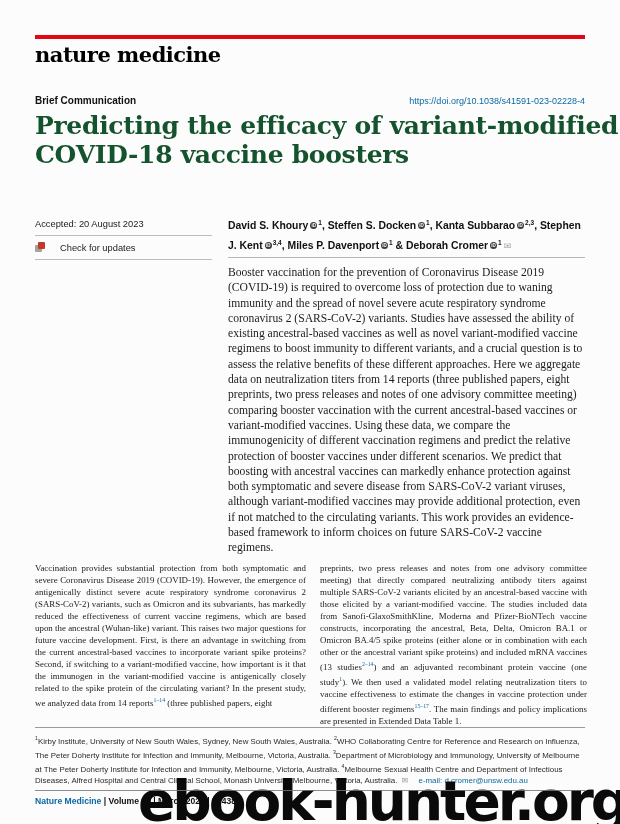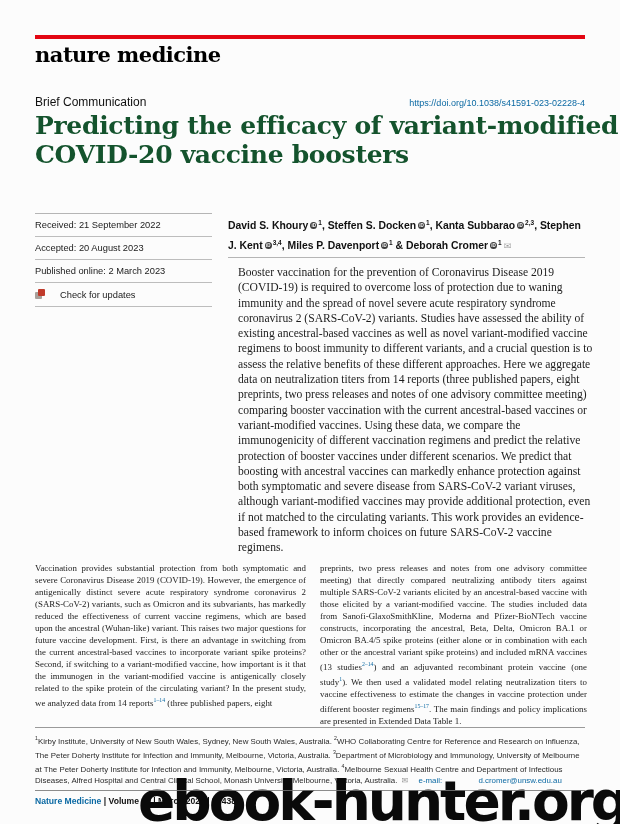--- a/index.html
+++ b/index.html
@@ -8,21 +8,21 @@
     background:#fcfcfc;overflow:hidden;
     font-family:"Liberation Sans",sans-serif;color:#161616;padding-left:43px;
   }
   .abs{position:absolute;}
   
   .redbar{left:35px;top:35px;width:550px;height:4px;}
   .logo{left:35px;top:42px;font-family:"DejaVu Serif",serif;font-weight:700;
         font-size:21px;letter-spacing:-0.5px;color:#000;}
   
   .kind-row{left:35px;top:95px;width:550px;display:flex;justify-content:space-between;align-items:baseline;}
-  .kind{font-size:12px;font-weight:400;color:#111;}
+  .kind{font-size:10px;font-weight:700;color:#111;}
   .doi{font-size:9px;text-decoration:none;}
   
   .title{left:35px;top:111px;width:560px;font-family:"DejaVu Serif","Liberation Serif",serif;
          font-weight:700;color:#14532d;font-size:25px;line-height:29px;letter-spacing:-0.3px;}
   .title div{white-space:nowrap;}
   
   .rule{height:1px;background:#b5b5b5;}
   
   .meta{left:35px;top:213px;width:177px;font-size:9.3px;color:#222;}
   .meta-row{padding:6px 0 6px 0;border-bottom:1px solid #bdbdbd;}
@@ -35,65 +35,63 @@
   .authors{left:228px;top:215px;width:360px;font-size:10.4px;font-weight:700;
            line-height:16.5px;color:#111;}
   .authors sup{font-size:6.5px;font-weight:700;}
   .orcid{display:inline-block;width:7px;height:7px;background:#3c3c3c;border-radius:50%;
          color:#fff;font-size:4.5px;line-height:7px;text-align:center;vertical-align:2px;margin:0 1px 0 2px;
          font-weight:700;}
   .mail-glyph{color:#9a9a9a;font-size:9px;font-weight:400;margin-left:2px;}
   
   .abs-rule{left:228px;top:257px;width:357px;}
   .abstract{left:228px;top:265px;width:357px;font-family:"Liberation Serif",serif;
-            font-size:11.6px;line-height:15.3px;color:#1c1c1c;text-align:left;margin-left:10px;}
+            font-size:11.6px;line-height:15.3px;color:#1c1c1c;text-align:left;}
   
   .bodycol{top:562px;font-family:"Liberation Serif",serif;font-size:8.9px;line-height:12px;
            color:#1c1c1c;text-align:justify;}
   .col1{left:35px;width:271px;}
   .col2{left:320px;width:267px;}
   .bodycol sup{font-size:5.8px;}
   
   .aff-rule{left:35px;top:727px;width:550px;background:#9a9a9a;}
   .affil{left:35px;top:733px;width:550px;font-size:7.9px;line-height:11.4px;color:#2a2a2a;z-index:1;}
   .affil sup{font-size:5.2px;}
   .affil a{text-decoration:none;}
   .affil .mail-glyph{font-size:8px;margin:0 1px 0 2px;}
   
   .foot-rule{left:35px;top:790px;width:550px;background:rgba(120,120,120,0.85);z-index:6;}
   .footer{left:35px;top:796px;width:550px;display:flex;justify-content:flex-start;
           font-size:8.6px;font-weight:700;color:#111;z-index:1;}
   
   .watermark{left:138px;top:769px;z-index:5;font-family:"DejaVu Sans",sans-serif;
              font-weight:700;font-size:55px;letter-spacing:-3px;color:#0a0a0a;white-space:nowrap;}
-  a{cursor:pointer;margin-left:34px;}
+  a{cursor:pointer;}
 </style>
 </head>
 <body>
 
 <div class="page">
 
   <div class="abs redbar" style="background: rgb(227, 6, 19);"></div>
 
   <div class="abs logo">nature medicine</div>
 
   <div class="abs kind-row">
     <span class="kind">Brief Communication</span>
     <a class="doi link-blue" style="color: rgb(11, 105, 163);">https://doi.org/10.1038/s41591-023-02228-4</a>
   </div>
 
   <div class="abs title">
     <div>Predicting the efficacy of variant-modified</div>
-    <div>COVID-20 vaccine boosters</div>
+    <div>COVID-18 vaccine boosters</div>
   </div>
 
   <div class="abs meta">
-    <div class="meta-row first">Received: 21 September 2022</div>
     <div class="meta-row">Accepted: 20 August 2023</div>
-    <div class="meta-row">Published online: 2 March 2023</div>
     <div class="meta-row check-row">
       <span class="cfu-icon">
         <span class="sq1"></span>
           <span class="sq2"></span>
       </span>
       <span>Check for updates</span>
     </div>
   </div>
 
   <div class="abs authors" id="authors-line"><span>David S. Khoury</span><span class="orcid">iD</span><sup>1</sup>, <span>Steffen S. Docken</span><span class="orcid">iD</span><sup>1</sup>, <span>Kanta Subbarao</span><span class="orcid">iD</span><sup>2,3</sup>, <span>Stephen J. Kent</span><span class="orcid">iD</span><sup>3,4</sup>, <span>Miles P. Davenport</span><span class="orcid">iD</span><sup>1</sup> &amp; <span>Deborah Cromer</span><span class="orcid">iD</span><sup>1</sup><span class="mail-glyph">✉</span></div>

